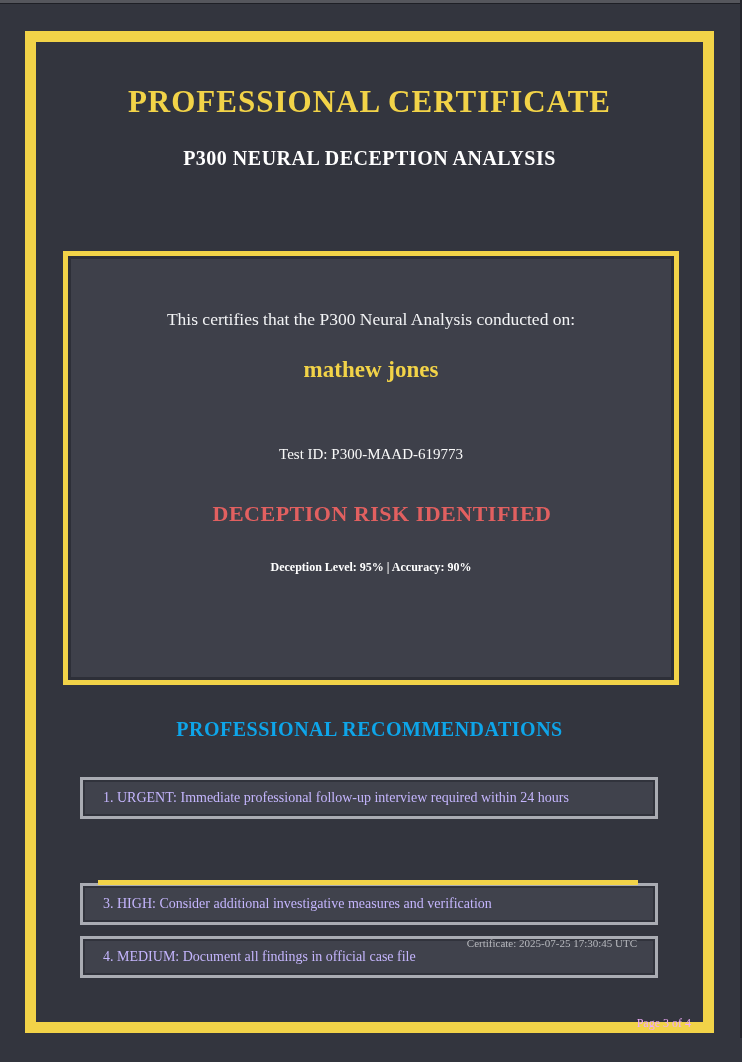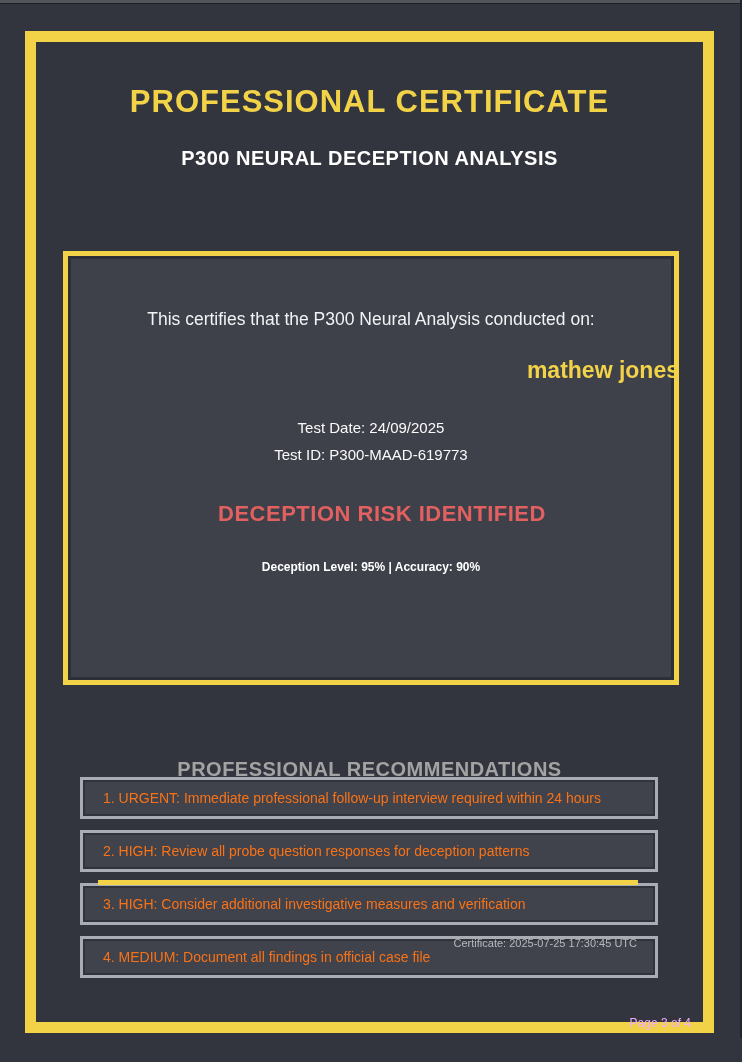--- a/index.html
+++ b/index.html
@@ -6,21 +6,21 @@
     margin: 0;
     padding: 0;
     background: #33353e;
   }
   .page {
     position: relative;
     width: 742px;
     height: 1038px;
     background: #33353e;
     overflow: hidden;
-    font-family: Liberation Sans, sans-serif;
+    font-family: Liberation Serif, serif;
     color: #f2f3f5;
   }
   .top-strip {
     position: absolute;
     left: 0; top: 0;
     width: 742px; height: 3px;
     background: #55565c;
     border-bottom: 1px solid #1e1f25;
   }
   .right-edge {
@@ -70,48 +70,48 @@
     z-index: 2;
   }
   .panel-text {
     position: absolute;
     left: 63px;
     width: 616px;
     text-align: center;
     z-index: 3;
   }
   .certify-intro { top: 309px; font-size: 17.5px; color: #f2f3f5; }
-  .subject-name  { top: 357px; font-size: 23px; font-weight: bold; color: #f2d348; text-align: right; }
+  .subject-name  { top: 357px; font-size: 23px; font-weight: bold; color: #f2d348; }
   .test-date     { top: 419px; font-size: 15px; color: #fafafa; }
   .test-id       { top: 446px; font-size: 15px; color: #fafafa; }
   .risk-status   { top: 501px; font-size: 22px; font-weight: bold; letter-spacing: 0.5px; color: #e26060; margin-left: 11px; }
   .metrics-line  { top: 560px; font-size: 12px; font-weight: bold; color: #ffffff; }
   .method-note   { top: 634px; font-size: 13.5px; font-weight: bold; color: #fafafa; }
   .rec-heading {
-    top: 758px;
+    top: 718px;
     font-size: 20px;
     font-weight: bold;
     letter-spacing: 0.5px;
-    color: #a3a3a3;
+    color: #0ea5e9;
     z-index: 2;
   }
   .rec-box {
     position: absolute;
     left: 80px;
     width: 578px;
     height: 42px;
     box-sizing: border-box;
     border: 3px solid #aaacb3;
     background: #40424c;
     box-shadow: inset 0 0 0 2px #31333c;
     display: flex;
     align-items: center;
     padding-left: 20px;
     font-size: 14px;
-    color: #f97316;
+    color: #c4b5fd;
     z-index: 2;
   }
   .rec-box-1 { top: 777px; }
   .rec-box-2 { top: 830px; }
   .rec-box-3 { top: 883px; }
   .rec-box-4 { top: 936px; }
   .accent-line {
     position: absolute;
     left: 98px; top: 880px;
     width: 540px; height: 5px;
@@ -143,29 +143,27 @@
 
   <div class="outer-frame"></div>
 
   <div class="centered-band page-title">PROFESSIONAL CERTIFICATE</div>
   <div class="centered-band page-subtitle">P300 NEURAL DECEPTION ANALYSIS</div>
 
   <div class="cert-panel"></div>
 
   <div class="panel-text certify-intro">This certifies that the P300 Neural Analysis conducted on:</div>
   <div class="panel-text subject-name">mathew jones</div>
-  <div class="panel-text test-date">Test Date: 24/09/2025</div>
   <div class="panel-text test-id">Test ID: P300-MAAD-619773</div>
   <div class="panel-text risk-status">DECEPTION RISK IDENTIFIED</div>
   <div class="panel-text metrics-line">Deception Level: 95% | Accuracy: 90%</div>
 
   <div class="centered-band rec-heading">PROFESSIONAL RECOMMENDATIONS</div>
 
   <div class="rec-box rec-box-1">1. URGENT: Immediate professional follow-up interview required within 24 hours</div>
-  <div class="rec-box rec-box-2">2. HIGH: Review all probe question responses for deception patterns</div>
   <div class="rec-box rec-box-3">3. HIGH: Consider additional investigative measures and verification</div>
   <div class="rec-box rec-box-4">4. MEDIUM: Document all findings in official case file</div>
 
   <div class="accent-line"></div>
 
   <div class="cert-timestamp">Certificate: 2025-07-25 17:30:45 UTC</div>
   <div class="page-indicator">Page 3 of 4</div>
 
 </div>
 

